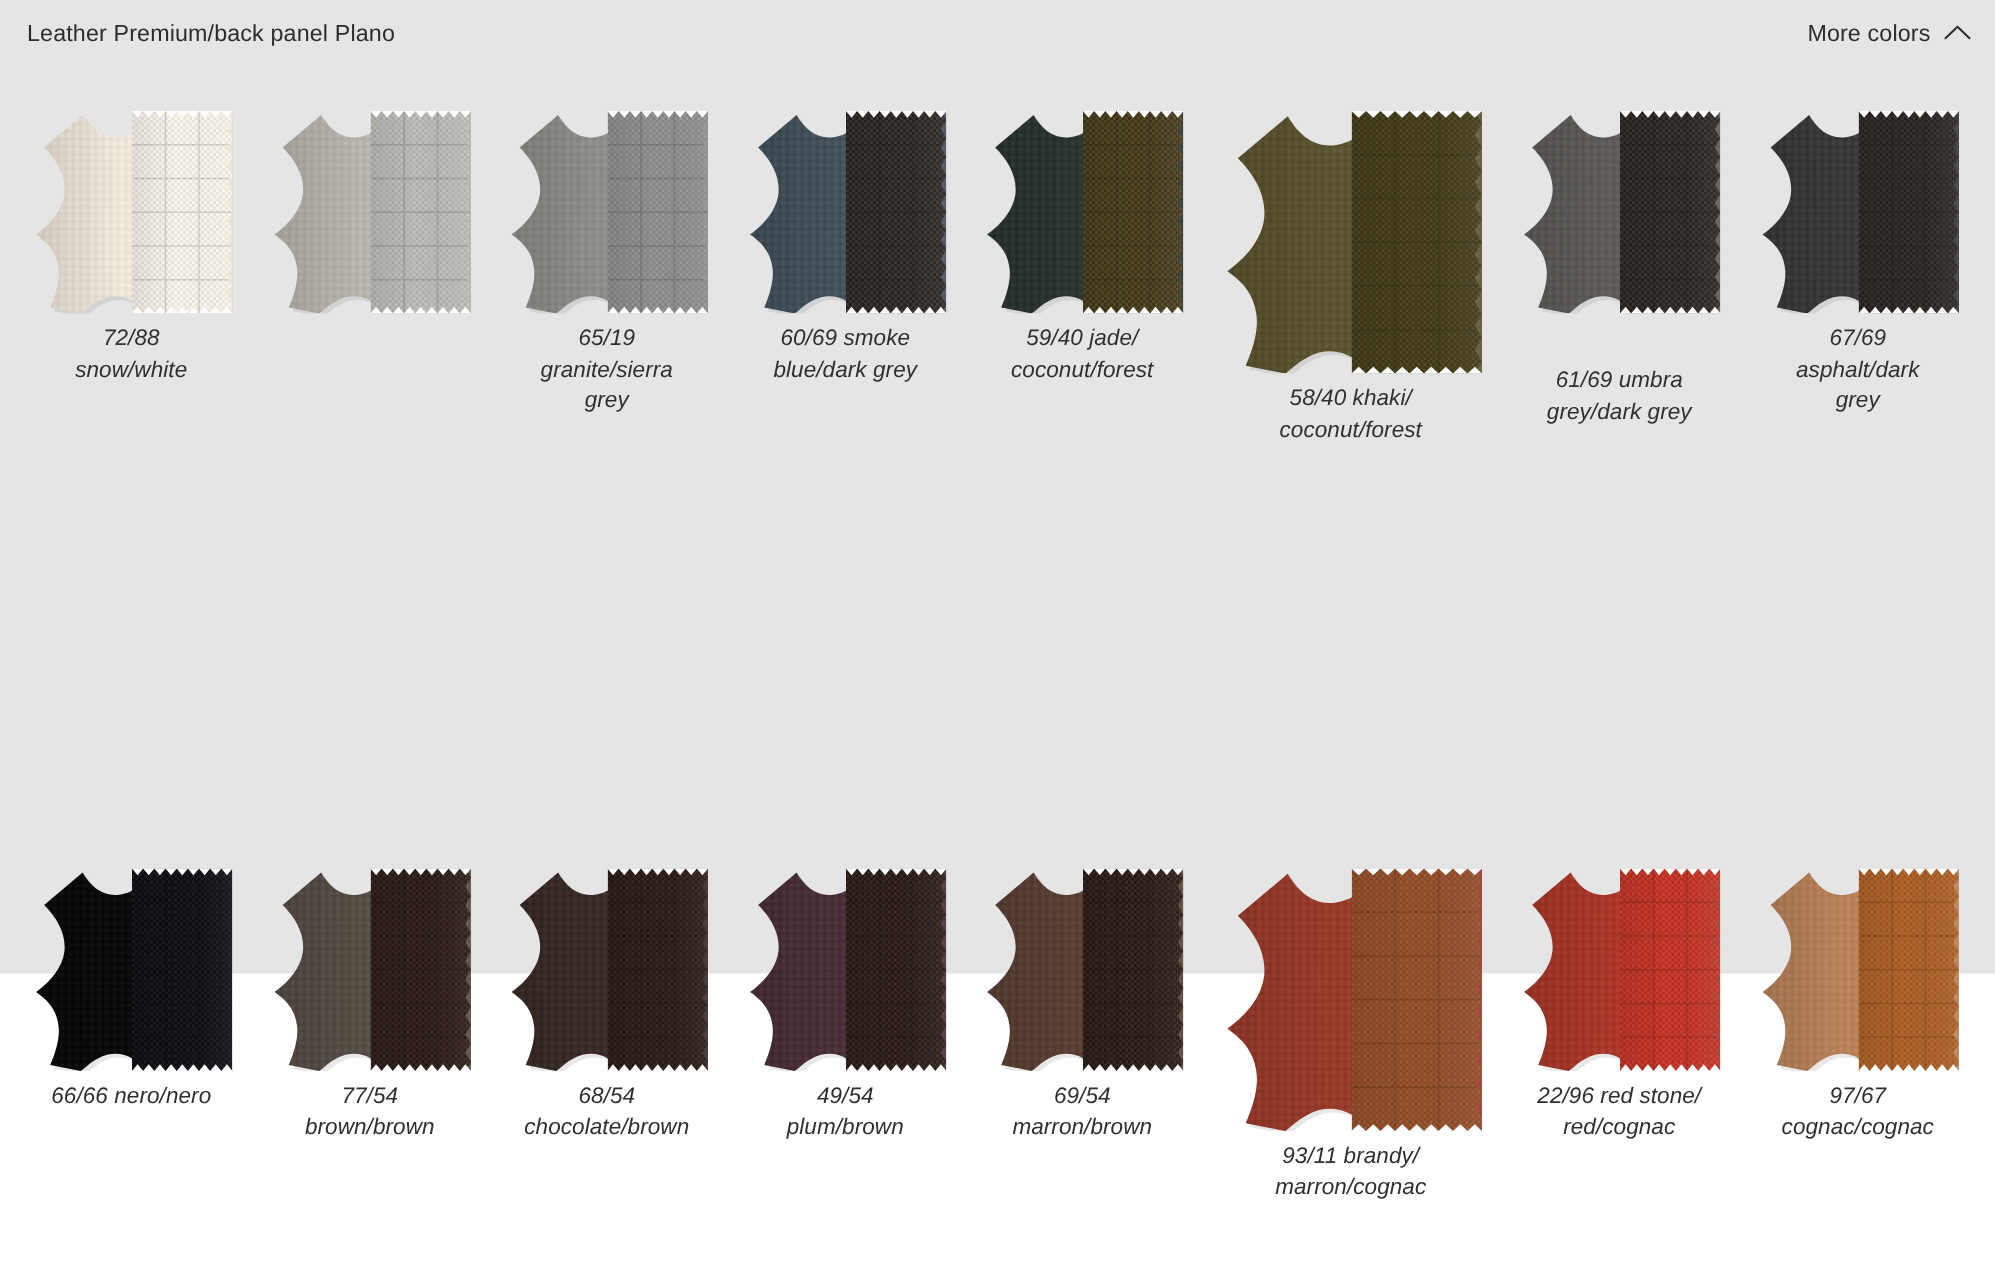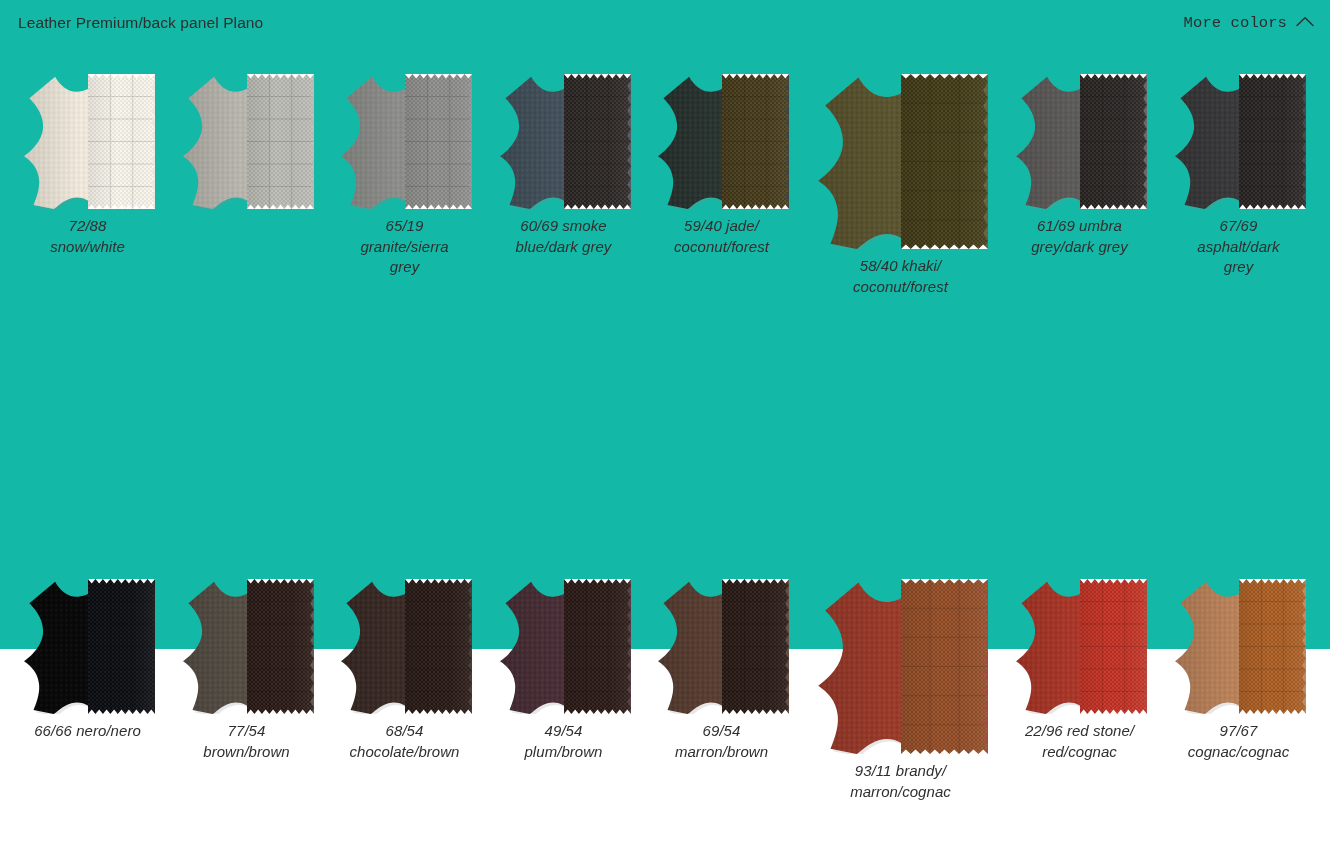--- a/index.html
+++ b/index.html
@@ -3,36 +3,35 @@
 <meta charset="utf-8">
 <style>
   * { box-sizing: border-box; }
   html, body {
     margin: 0; padding: 0;
     width: 1330px; height: 848px;
     background: #ffffff;
     font-family: "Liberation Sans", sans-serif;
     overflow: hidden;
   }
-  #root { position: relative; width: 1330px; height: 649px; background:#14b8a6; }
+  #root { position: relative; width: 1330px; height: 649px; background:#e5e5e5; }
 
   
   .header {
     position: absolute; left: 0; top: 0; width: 1330px; height: 50px;
   }
   .header-title {
     position: absolute; left: 18px; top: 14px;
     font-size: 15.5px; color: #2d2d2d; letter-spacing: .1px;
     white-space: nowrap;
   }
   .more-colors {
     position: absolute; right: 16px; top: 14px;
     display: flex; align-items: flex-start; gap: 9px;
     cursor: pointer;
-    font-family: Liberation Mono, monospace;
   }
   .more-colors-label {
     font-size: 15.5px; color: #2d2d2d; letter-spacing: .1px; white-space: nowrap;
   }
   .chev { display:block; }
 
   
   .grid {
     position: absolute; left: 0; top: 50px; width: 1330px;
   }
@@ -452,21 +451,21 @@
       </g>
 
       <path d="M 0 0 L 4.83 4.5 L 9.67 0 L 14.50 4.5 L 19.33 0 L 24.17 4.5 L 29.00 0 L 33.83 4.5 L 38.67 0 L 43.50 4.5 L 48.33 0 L 53.17 4.5 L 58.00 0 L 62.83 4.5 L 67.67 0 L 72.50 4.5 L 77.33 0 L 82.17 4.5 L 87.00 0  L 87 0 L 0 0 Z" fill="#ffffff"></path>
       <path d="M 0 4.5 L 4.83 0 L 9.67 4.5 L 14.50 0 L 19.33 4.5 L 24.17 0 L 29.00 4.5 L 33.83 0 L 38.67 4.5 L 43.50 0 L 48.33 4.5 L 53.17 0 L 58.00 4.5 L 62.83 0 L 67.67 4.5 L 72.50 0 L 77.33 4.5 L 82.17 0 L 87.00 4.5  L 87 4.5 L 0 4.5 Z" fill="#ffffff" transform="translate(0,170.5)"></path>
     </g>
   </svg>
           </div>
           <div class="label">58/40 khaki/
 coconut/forest</div>
         </div>
-        <div class="cell" style="left: 1012px; top: 24px; width: 135px;">
+        <div class="cell" style="left: 1012px; top: 24px; width: 135px; gap: 28px;">
           <div class="sw-wrap">
   <svg class="sw" width="135" height="135" viewBox="0 0 135 135">
     <defs>
       <pattern id="pgsw6" width="5" height="5" patternUnits="userSpaceOnUse">
         <rect width="5" height="5" fill="#5e5c5a"></rect>
         <circle cx="1.3" cy="1.3" r="1.15" fill="#6e6c6a" opacity=".55"></circle>
         <circle cx="3.8" cy="3.6" r="1.05" fill="#484644" opacity=".45"></circle>
         <circle cx="4.2" cy="1.1" r=".7" fill="#484644" opacity=".3"></circle>
       </pattern>
       <pattern id="pwsw6" width="4" height="4" patternUnits="userSpaceOnUse">

